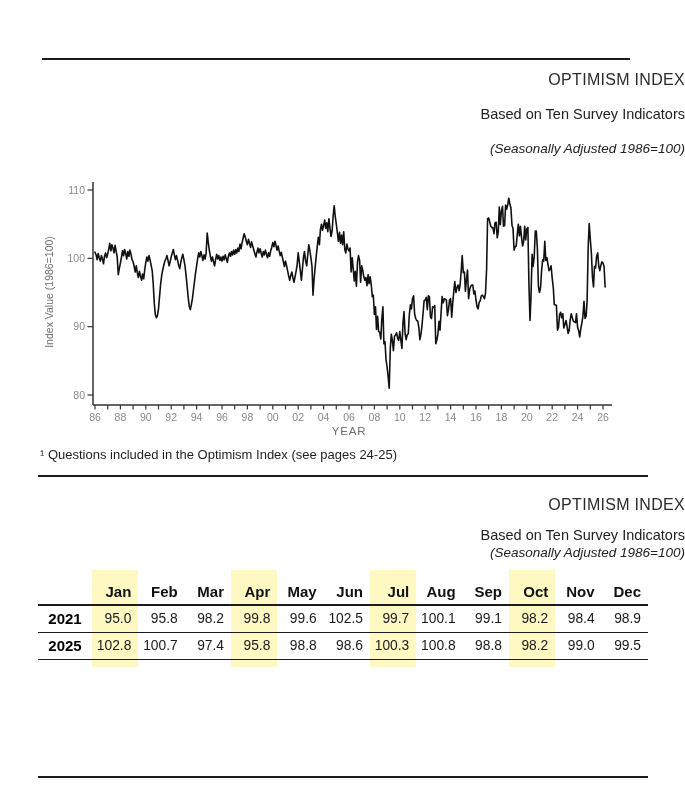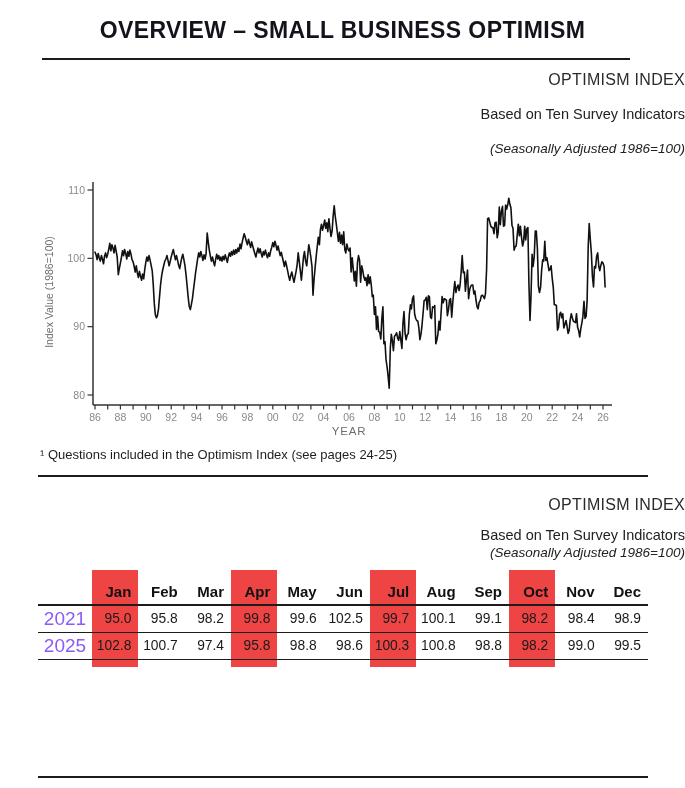--- a/index.html
+++ b/index.html
@@ -27,34 +27,33 @@
   .chart-wrap svg{font-family:"Liberation Sans", sans-serif;}
   .footnote{position:absolute;left:40px;top:447px;font-size:13px;color:#1e1e1e;}
   table.opt{
     position:absolute;left:38px;top:570px;width:610px;border-collapse:collapse;
     table-layout:fixed;font-size:13.8px;
   }
   table.opt col.yearcol{width:54px;}
   table.opt th,table.opt td{padding:0 7px 0 0;text-align:right;white-space:nowrap;overflow:hidden;}
   table.opt thead th{height:30px;font-size:15px;font-weight:bold;color:#111;
     border-bottom:2px solid #1c1c1c;vertical-align:bottom;padding-bottom:4px;}
-  table.opt tbody th{font-size:19px;font-weight:normal;text-align:center;padding:0;color:#8b5cf6;}
+  table.opt tbody th{font-size:15px;font-weight:bold;text-align:center;padding:0;color:#000000;}
   table.opt tbody tr{height:27px;}
   table.opt tbody th,table.opt tbody td{border-bottom:1.5px solid #1c1c1c;}
   table.opt tbody tr.no-border th,table.opt tbody tr.no-border td{border-bottom:none;}
   table.opt tr.spacer{height:8px;}
   table.opt tr.spacer td{border-bottom:none;padding:0;}
-  .shade{background:#ef4444;}
+  .shade{background:#fef9c3;}
 </style>
 </head>
 <body>
 
 <div class="page">
 
-  <div class="doc-title">OVERVIEW – SMALL BUSINESS OPTIMISM</div>
   <div class="rule rule-title"></div>
 
   <div class="centered s-title">OPTIMISM INDEX</div>
   <div class="centered s-sub">Based on Ten Survey Indicators</div>
   <div class="centered s-note1">(Seasonally Adjusted 1986=100)</div>
 
   <div class="chart-wrap">
     <svg id="chart-svg" width="600" height="270" viewBox="0 0 600 270">
         <line x1="53" y1="14" x2="53" y2="237" stroke="#333333" stroke-width="1.5"></line>
         <line x1="53" y1="237" x2="572" y2="237" stroke="#333333" stroke-width="1.5"></line>

